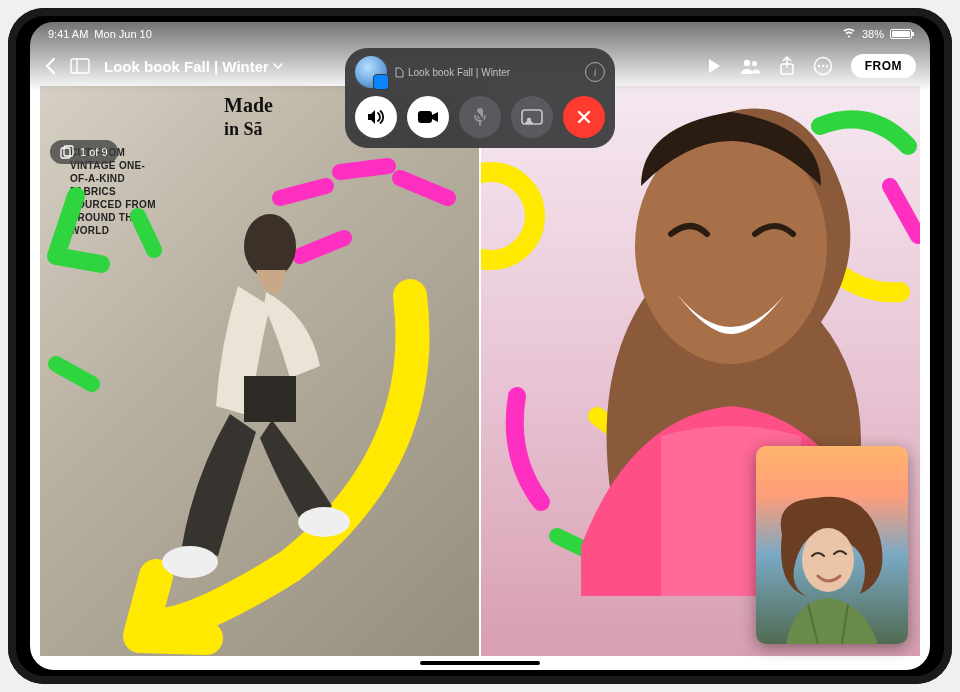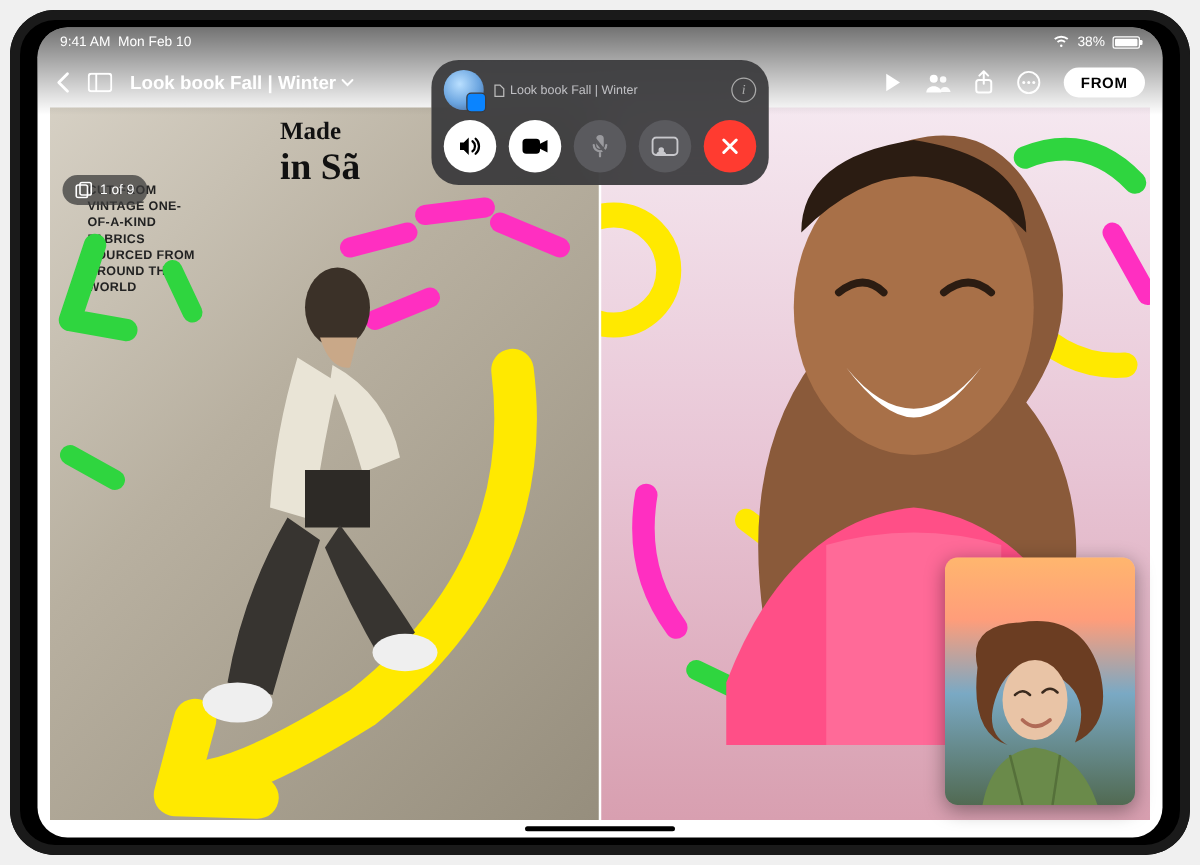--- a/index.html
+++ b/index.html
@@ -169,21 +169,21 @@
     .page-text-headline {
       position: absolute;
       top: 8px;
       left: 184px;
       font-family: cursive;
       font-weight: 700;
       font-size: 20px;
       color: #111;
     }
     .page-text-sa {
-      font-size: 30px;
+      font-size: 18px;
       font-family: Georgia, serif;
       font-weight: 800;
     }
     .page-caption {
       position: absolute;
       top: 60px;
       left: 30px;
       width: 92px;
       font-size: 10px;
       font-weight: 800;
@@ -341,21 +341,21 @@
 <body>
 
 <div class="ipad-frame">
   <div class="screen">
 
     <div class="top-fade"></div>
 
     <div class="status-bar">
       <div class="status-left">
         <span>9:41 AM</span>
-        <span>Mon Feb 10</span>
+        <span>Mon Jun 10</span>
       </div>
       <div class="status-right">
         <span>
           <svg width="14" height="10" viewBox="0 0 14 10">
               <path d="M7 9.5a1 1 0 100-2 1 1 0 000 2zM4.5 6.2a4 4 0 015 0l1-1.2a5.6 5.6 0 00-7 0l1 1.2zM2.3 3.8a7.5 7.5 0 019.4 0l1-1.2a9 9 0 00-11.4 0l1 1.2z" fill="#fff"></path>
             </svg>
         </span>
         <span>38%</span>
         <span class="battery-icon">
             <span class="battery-fill"></span>

